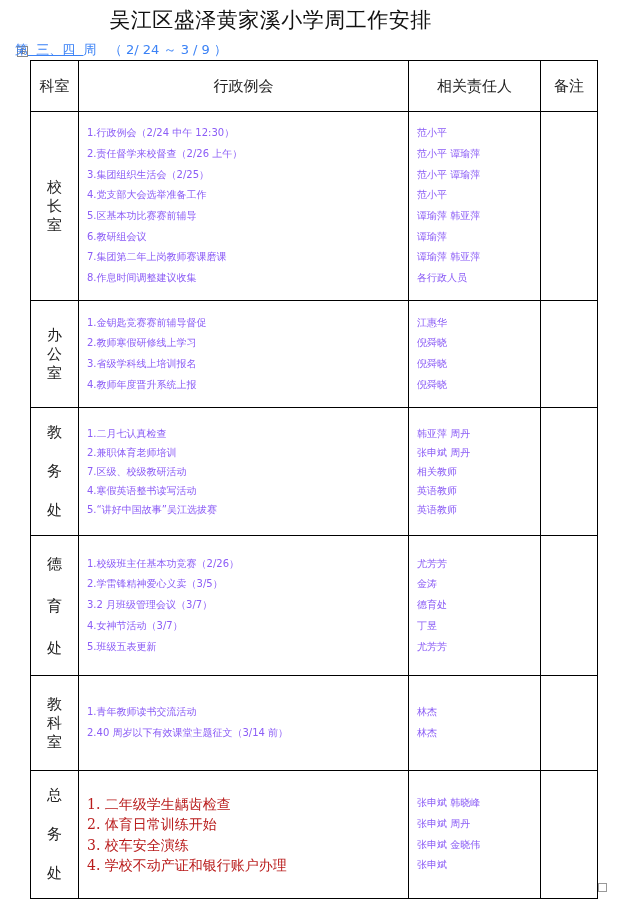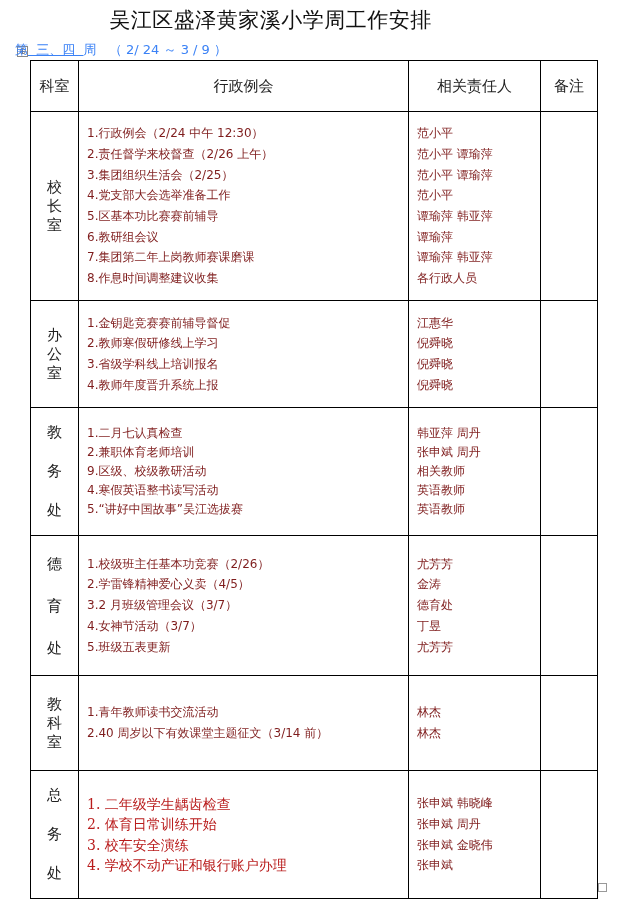--- a/index.html
+++ b/index.html
@@ -9,21 +9,21 @@
            font-size: 21px; color: #111; letter-spacing: 0.5px; }
   .move-handle { position: absolute; left: 17px; top: 46px; width: 9px; height: 9px;
                  border: 1px solid #888; font-size: 9px; line-height: 9px; text-align: center; color: #555; }
   .week-line { position: absolute; left: 15px; top: 41px; font-size: 13px; color: #3b82f6; white-space: pre; }
   .week-line .u { text-decoration: underline; }
   table.sched { position: absolute; left: 30px; top: 60px; border-collapse: collapse; table-layout: fixed; }
   table.sched td, table.sched th { border: 1.5px solid #000; padding: 5px; vertical-align: middle; font-weight: normal; }
   th { font-size: 15px; color: #222; height: 40px; }
   .dept { text-align: center; font-size: 15px; color: #222; }
   .dept span { display: block; }
-  .items, .people { font-size: 12px; line-height: 20.7px; color: #7f1d1d; padding-left: 8px !important; }
+  .items, .people { font-size: 10px; line-height: 20.7px; color: #8b5cf6; padding-left: 8px !important; }
   .items .line, .people .line { white-space: nowrap; }
   .song { font-family: "DejaVu Serif", "Liberation Serif", serif; }
   .resize-handle { position: absolute; left: 598px; top: 883px; width: 7px; height: 7px; border: 1px solid #999; }
 </style>
 </head>
 <body>
 
 <div class="title">吴江区盛泽黄家溪小学周工作安排</div>
 
 <div class="move-handle">⊕</div>
@@ -97,21 +97,21 @@
 
   <tr style="height:124px">
     <td class="dept" style="line-height:39px">
       <span>教</span>
       <span>务</span>
       <span>处</span>
     </td>
     <td class="items" style="line-height:19px">
       <div class="line">1.二月七认真检查</div>
       <div class="line">2.兼职体育老师培训</div>
-      <div class="line">9.区级、校级教研活动</div>
+      <div class="line">7.区级、校级教研活动</div>
       <div class="line">4.寒假英语整书读写活动</div>
       <div class="line">5.“讲好中国故事”吴江选拔赛</div>
     </td>
     <td class="people" style="line-height:19px">
       <div class="line">韩亚萍  周丹</div>
       <div class="line">张申斌  周丹</div>
       <div class="line">相关教师</div>
       <div class="line">英语教师</div>
       <div class="line">英语教师</div>
     </td>
@@ -119,21 +119,21 @@
   </tr>
 
   <tr style="height:140px">
     <td class="dept" style="line-height:42px">
       <span>德</span>
       <span>育</span>
       <span>处</span>
     </td>
     <td class="items">
       <div class="line">1.校级班主任基本功竞赛（2/26）</div>
-      <div class="line">2.学雷锋精神爱心义卖（4/5）</div>
+      <div class="line">2.学雷锋精神爱心义卖（3/5）</div>
       <div class="line">3.2 月班级管理会议（3/7）</div>
       <div class="line">4.女神节活动（3/7）</div>
       <div class="line">5.班级五表更新</div>
     </td>
     <td class="people">
       <div class="line">尤芳芳</div>
       <div class="line">金涛</div>
       <div class="line">德育处</div>
       <div class="line">丁昱</div>
       <div class="line">尤芳芳</div>

